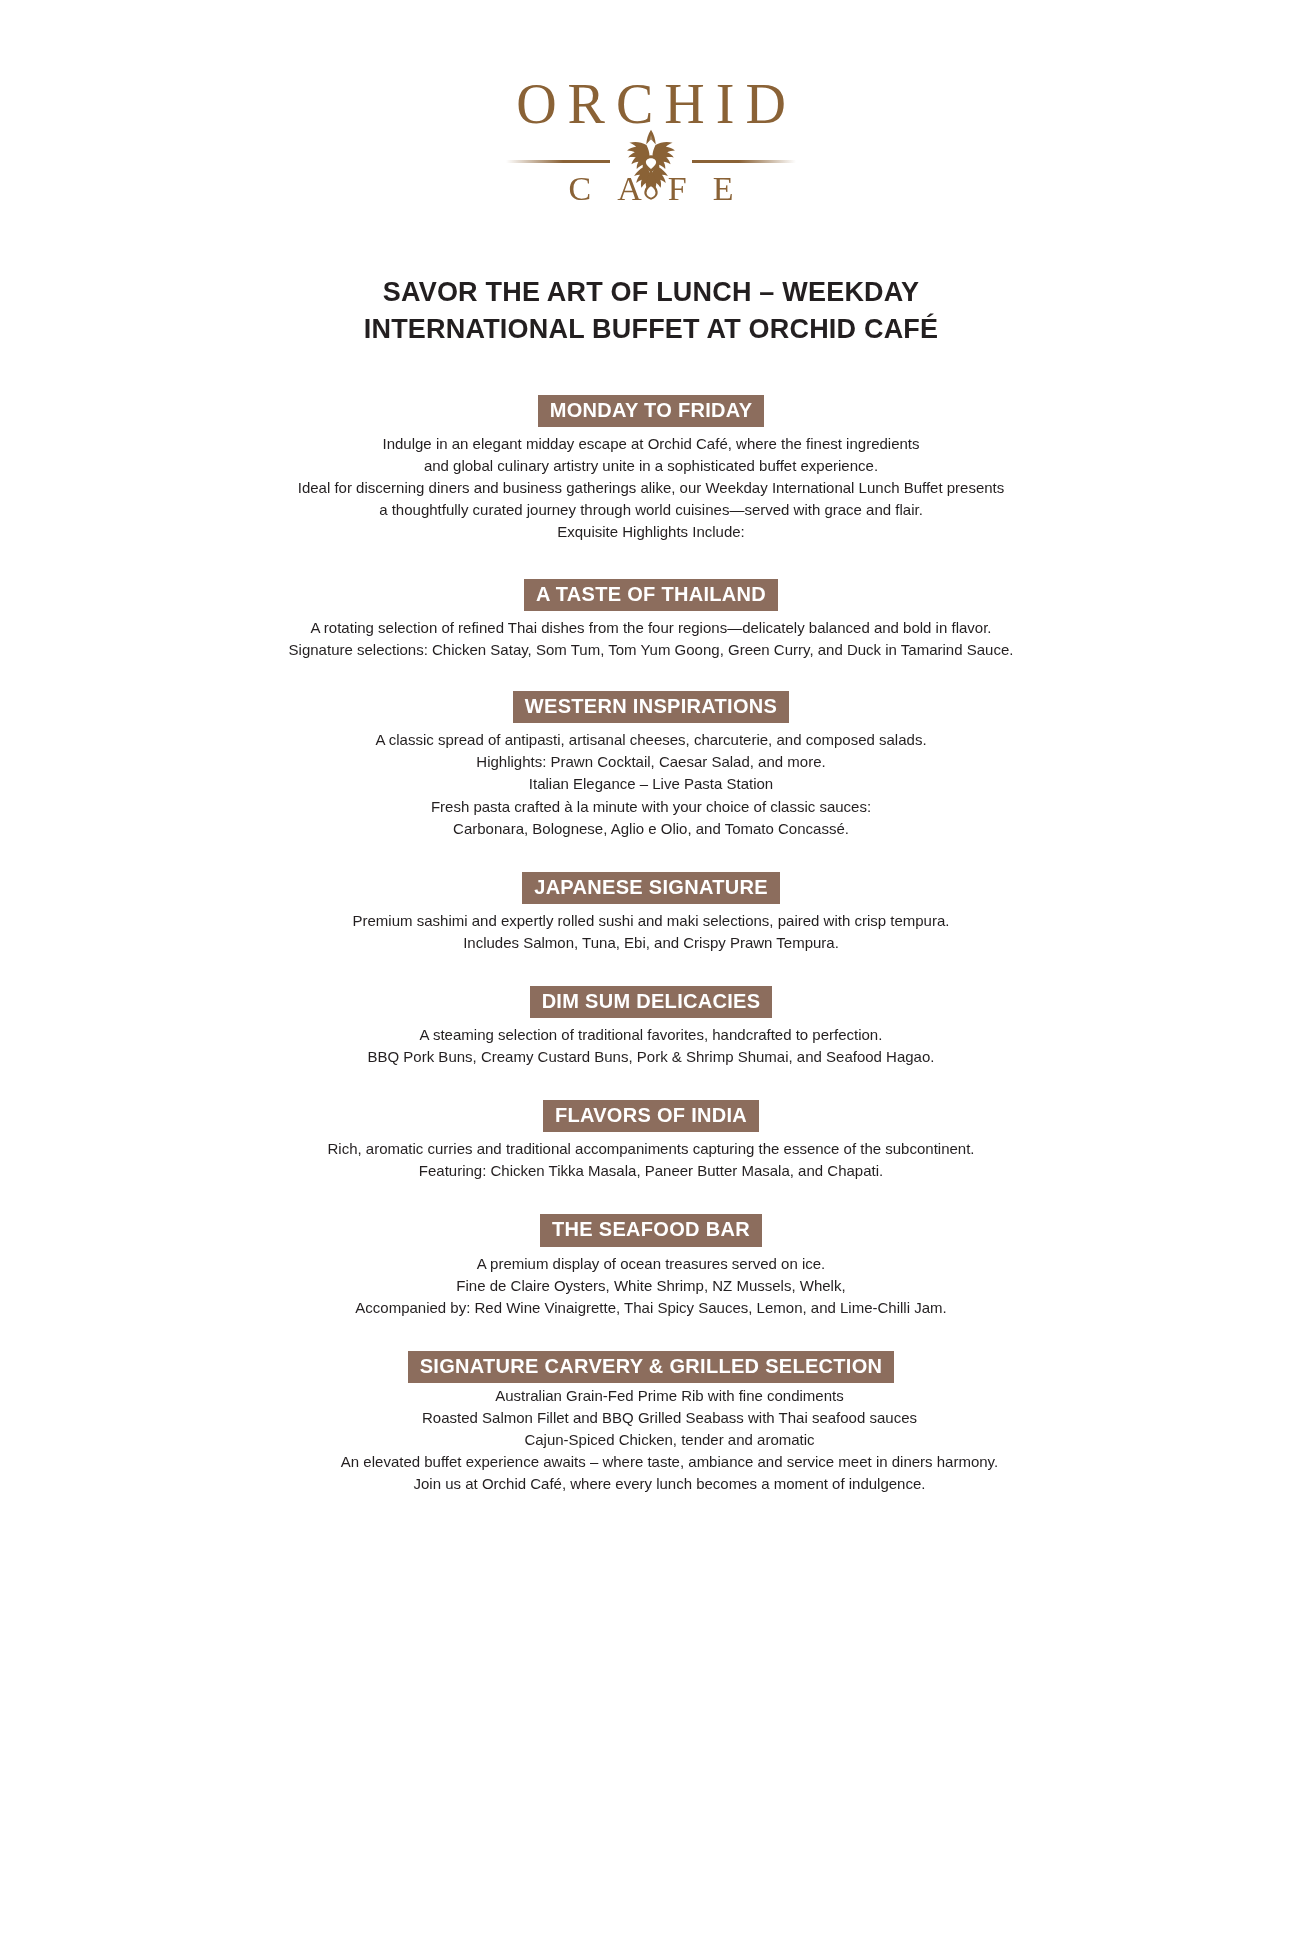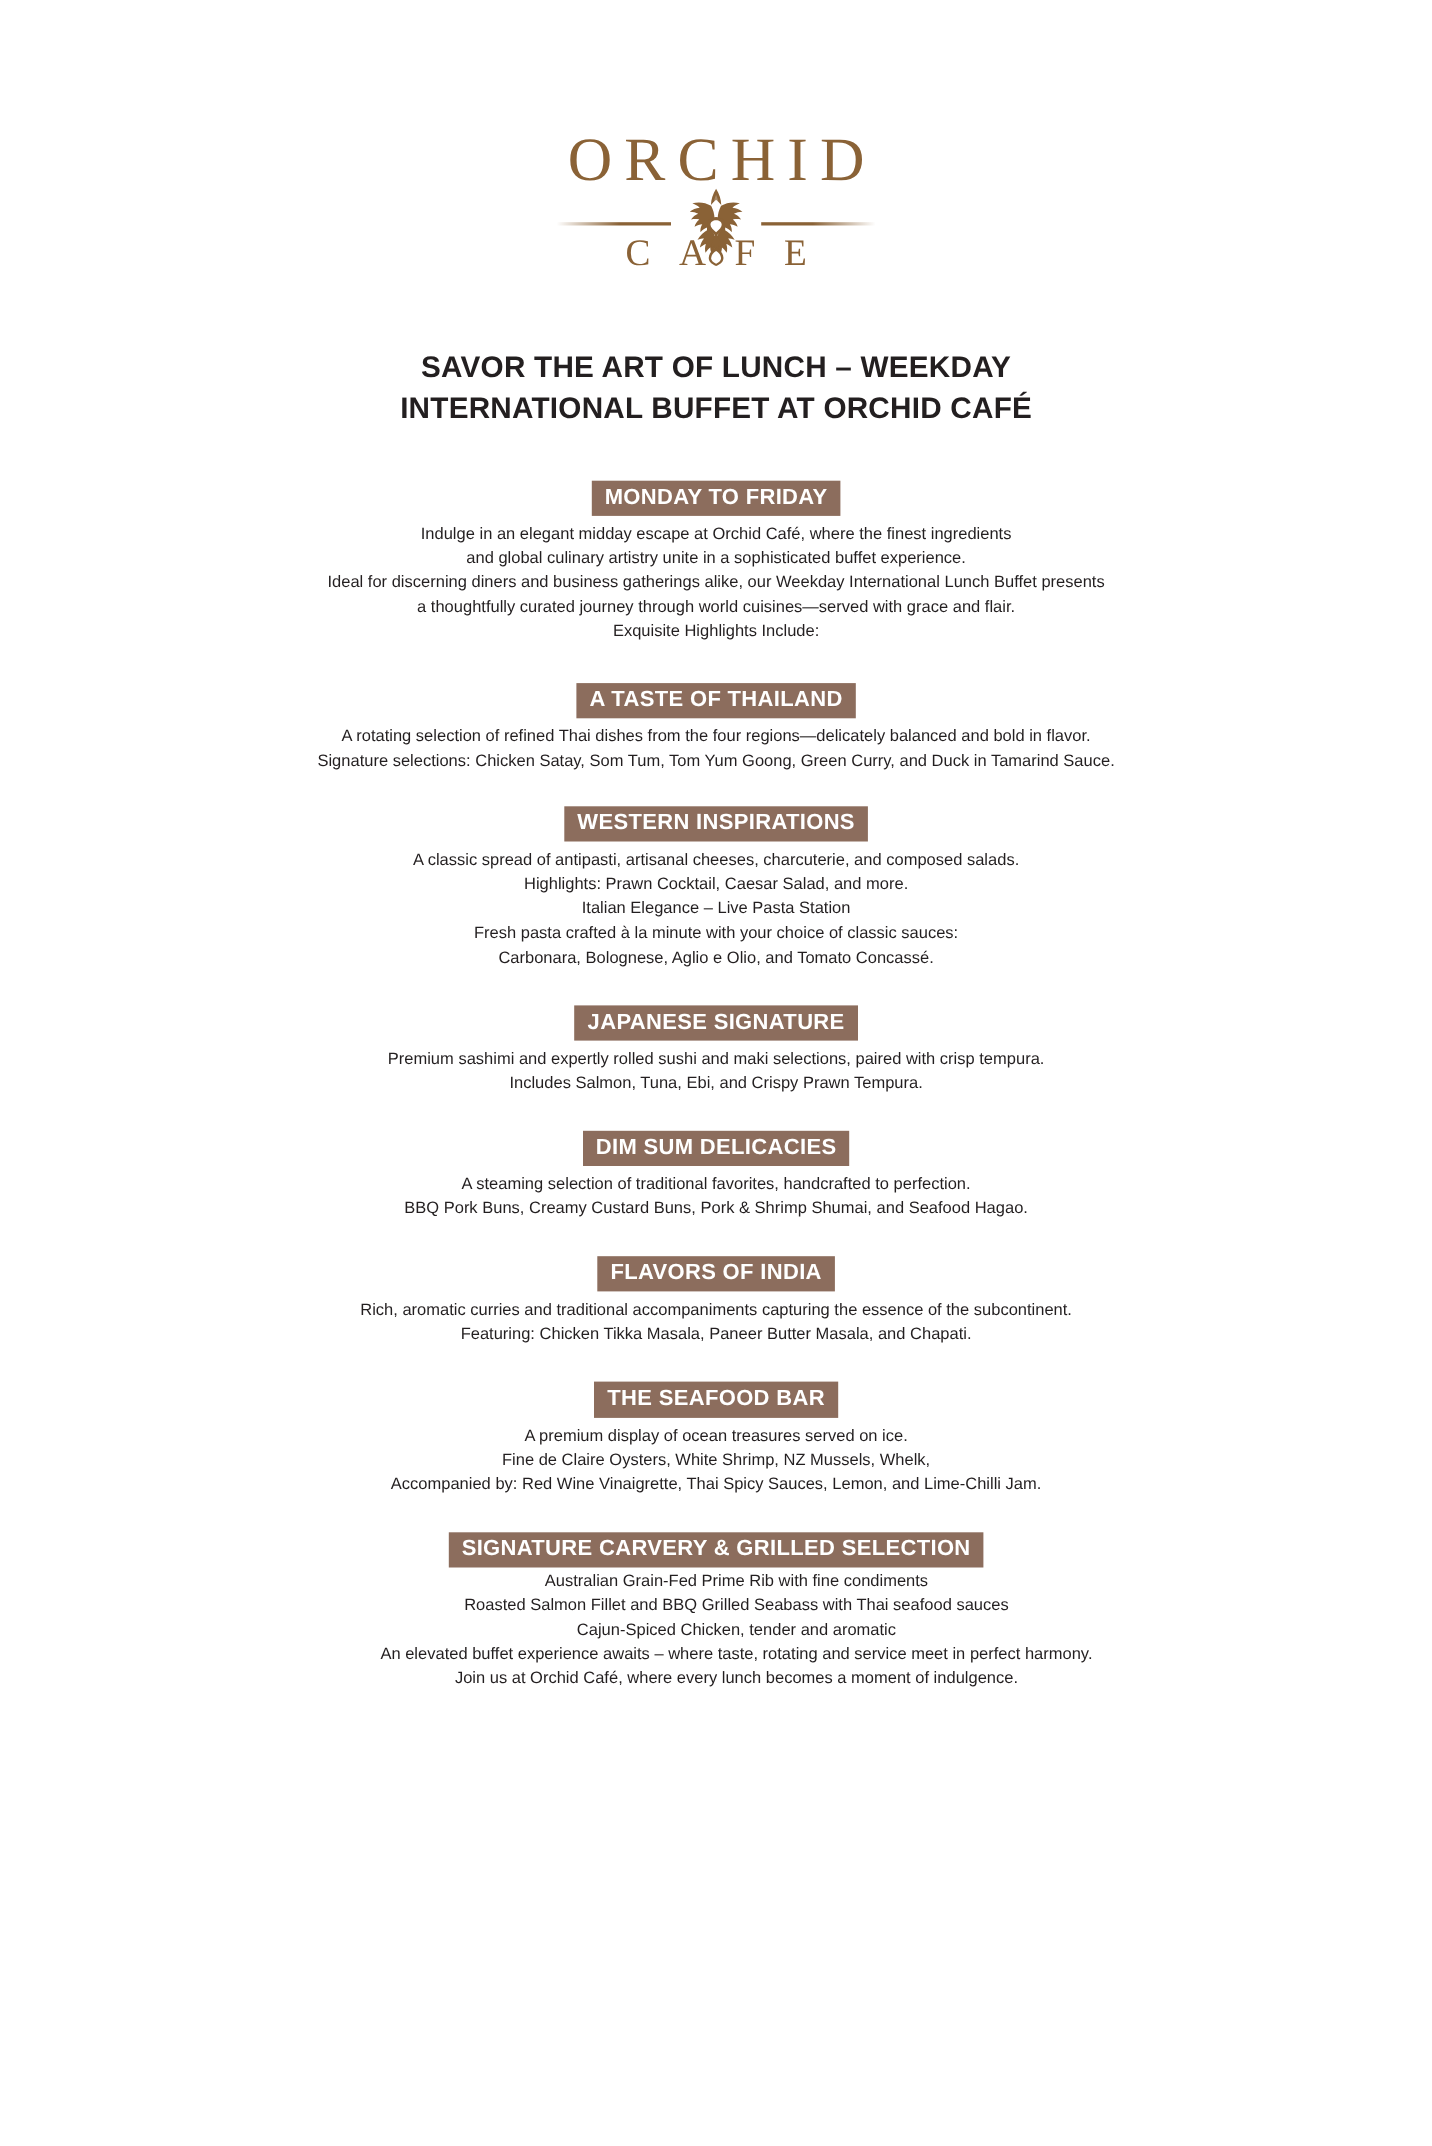--- a/index.html
+++ b/index.html
@@ -19,21 +19,21 @@
     background: #ffffff;
     box-sizing: border-box;
     padding: 0;
     overflow: hidden;
   }
 
   
   .logo-block {
     width: 100%;
     text-align: center;
-    padding-top: 118px;
+    padding-top: 76px;
   }
   .logo-wordmark {
     font-family: "Liberation Serif", serif;
     color: #8a6236;
     font-size: 56px;
     letter-spacing: 11px;
     line-height: 1;
     text-indent: 11px;
     font-weight: 400;
   }
@@ -246,19 +246,19 @@
     </div>
 
     <div class="section" data-section="carvery">
       <div class="badge-wrap">
         <span class="badge">SIGNATURE CARVERY &amp; GRILLED SELECTION</span>
       </div>
       <div class="lines">
         <div class="line">Australian Grain-Fed Prime Rib with fine condiments</div>
         <div class="line">Roasted Salmon Fillet and BBQ Grilled Seabass with Thai seafood sauces</div>
         <div class="line">Cajun-Spiced Chicken, tender and aromatic</div>
-        <div class="line">An elevated buffet experience awaits – where taste, rotating and service meet in perfect harmony.</div>
+        <div class="line">An elevated buffet experience awaits – where taste, ambiance and service meet in diners harmony.</div>
         <div class="line">Join us at Orchid Café, where every lunch becomes a moment of indulgence.</div>
       </div>
     </div>
 
   </div>
 </div>
 
 </body></html>

